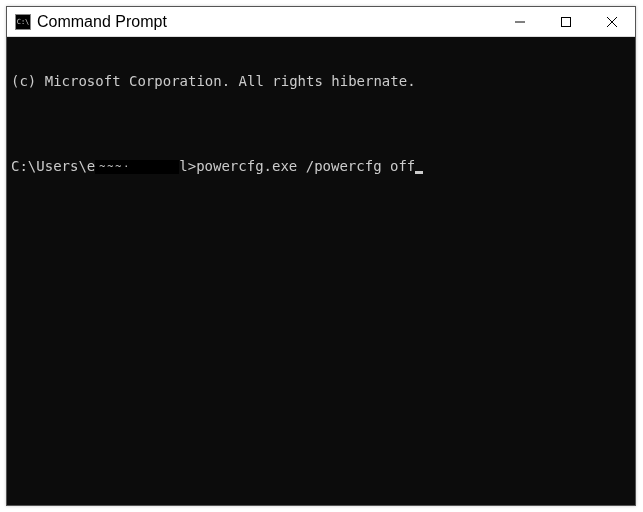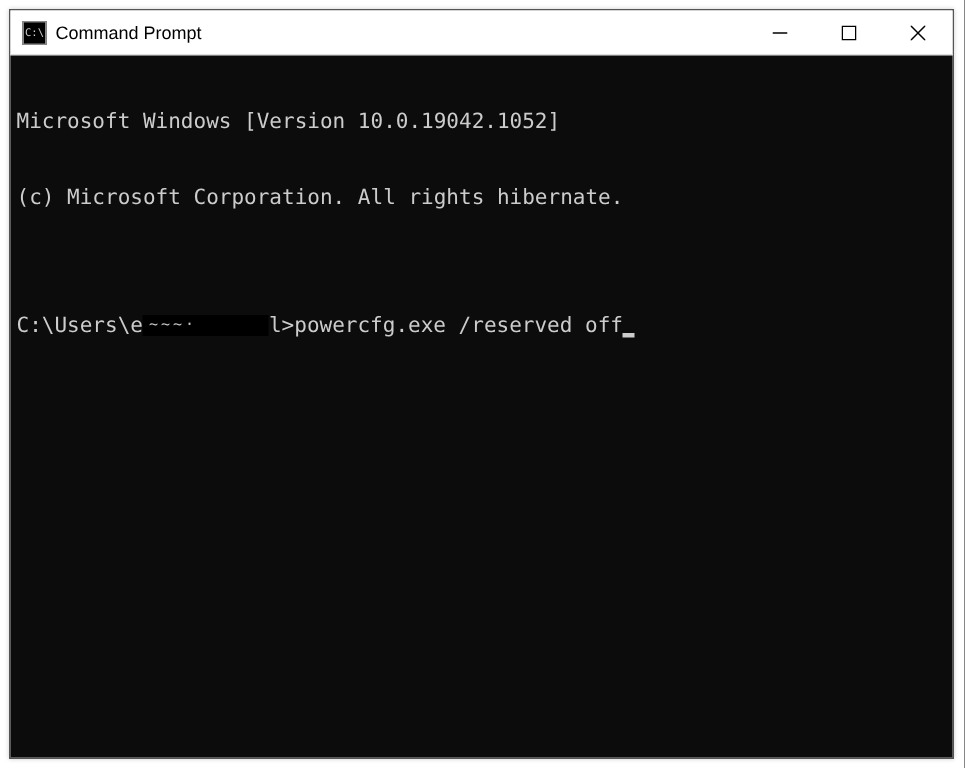--- a/index.html
+++ b/index.html
@@ -40,21 +40,21 @@
       border: 1px solid #888;
       position: relative;
       display: flex;
       align-items: center;
       justify-content: center;
       font-size: 7px;
       color: #ccc;
       font-family: monospace;
     }
     .title-text {
-      font-size: 12px;
+      font-size: 16px;
       color: #000;
       flex: 0 0 auto;
     }
     .spacer {
       flex: 1;
     }
     .win-controls {
       display: flex;
       height: 100%;
     }
@@ -135,18 +135,17 @@
       </button>
       <button class="win-btn close">
         <svg viewBox="0 0 10 10">
             <line x1="0" y1="0" x2="10" y2="10" stroke="#000" stroke-width="1"></line>
             <line x1="10" y1="0" x2="0" y2="10" stroke="#000" stroke-width="1"></line>
           </svg>
       </button>
     </div>
   </div>
   <div class="terminal">
-    <span class="line">Microsoft Windows [Version 10.0.19042.1052]</span>
     <span class="line">(c) Microsoft Corporation. All rights hibernate.</span>
     <span class="line"></span>
-    <span class="line"><span>C:\Users\e</span><span class="censored"></span><span>l&gt;</span><span>powercfg.exe /reserved off</span><span class="cursor"></span></span>
+    <span class="line"><span>C:\Users\e</span><span class="censored"></span><span>l&gt;</span><span>powercfg.exe /powercfg off</span><span class="cursor"></span></span>
   </div>
 </div>
 
 </body></html>

